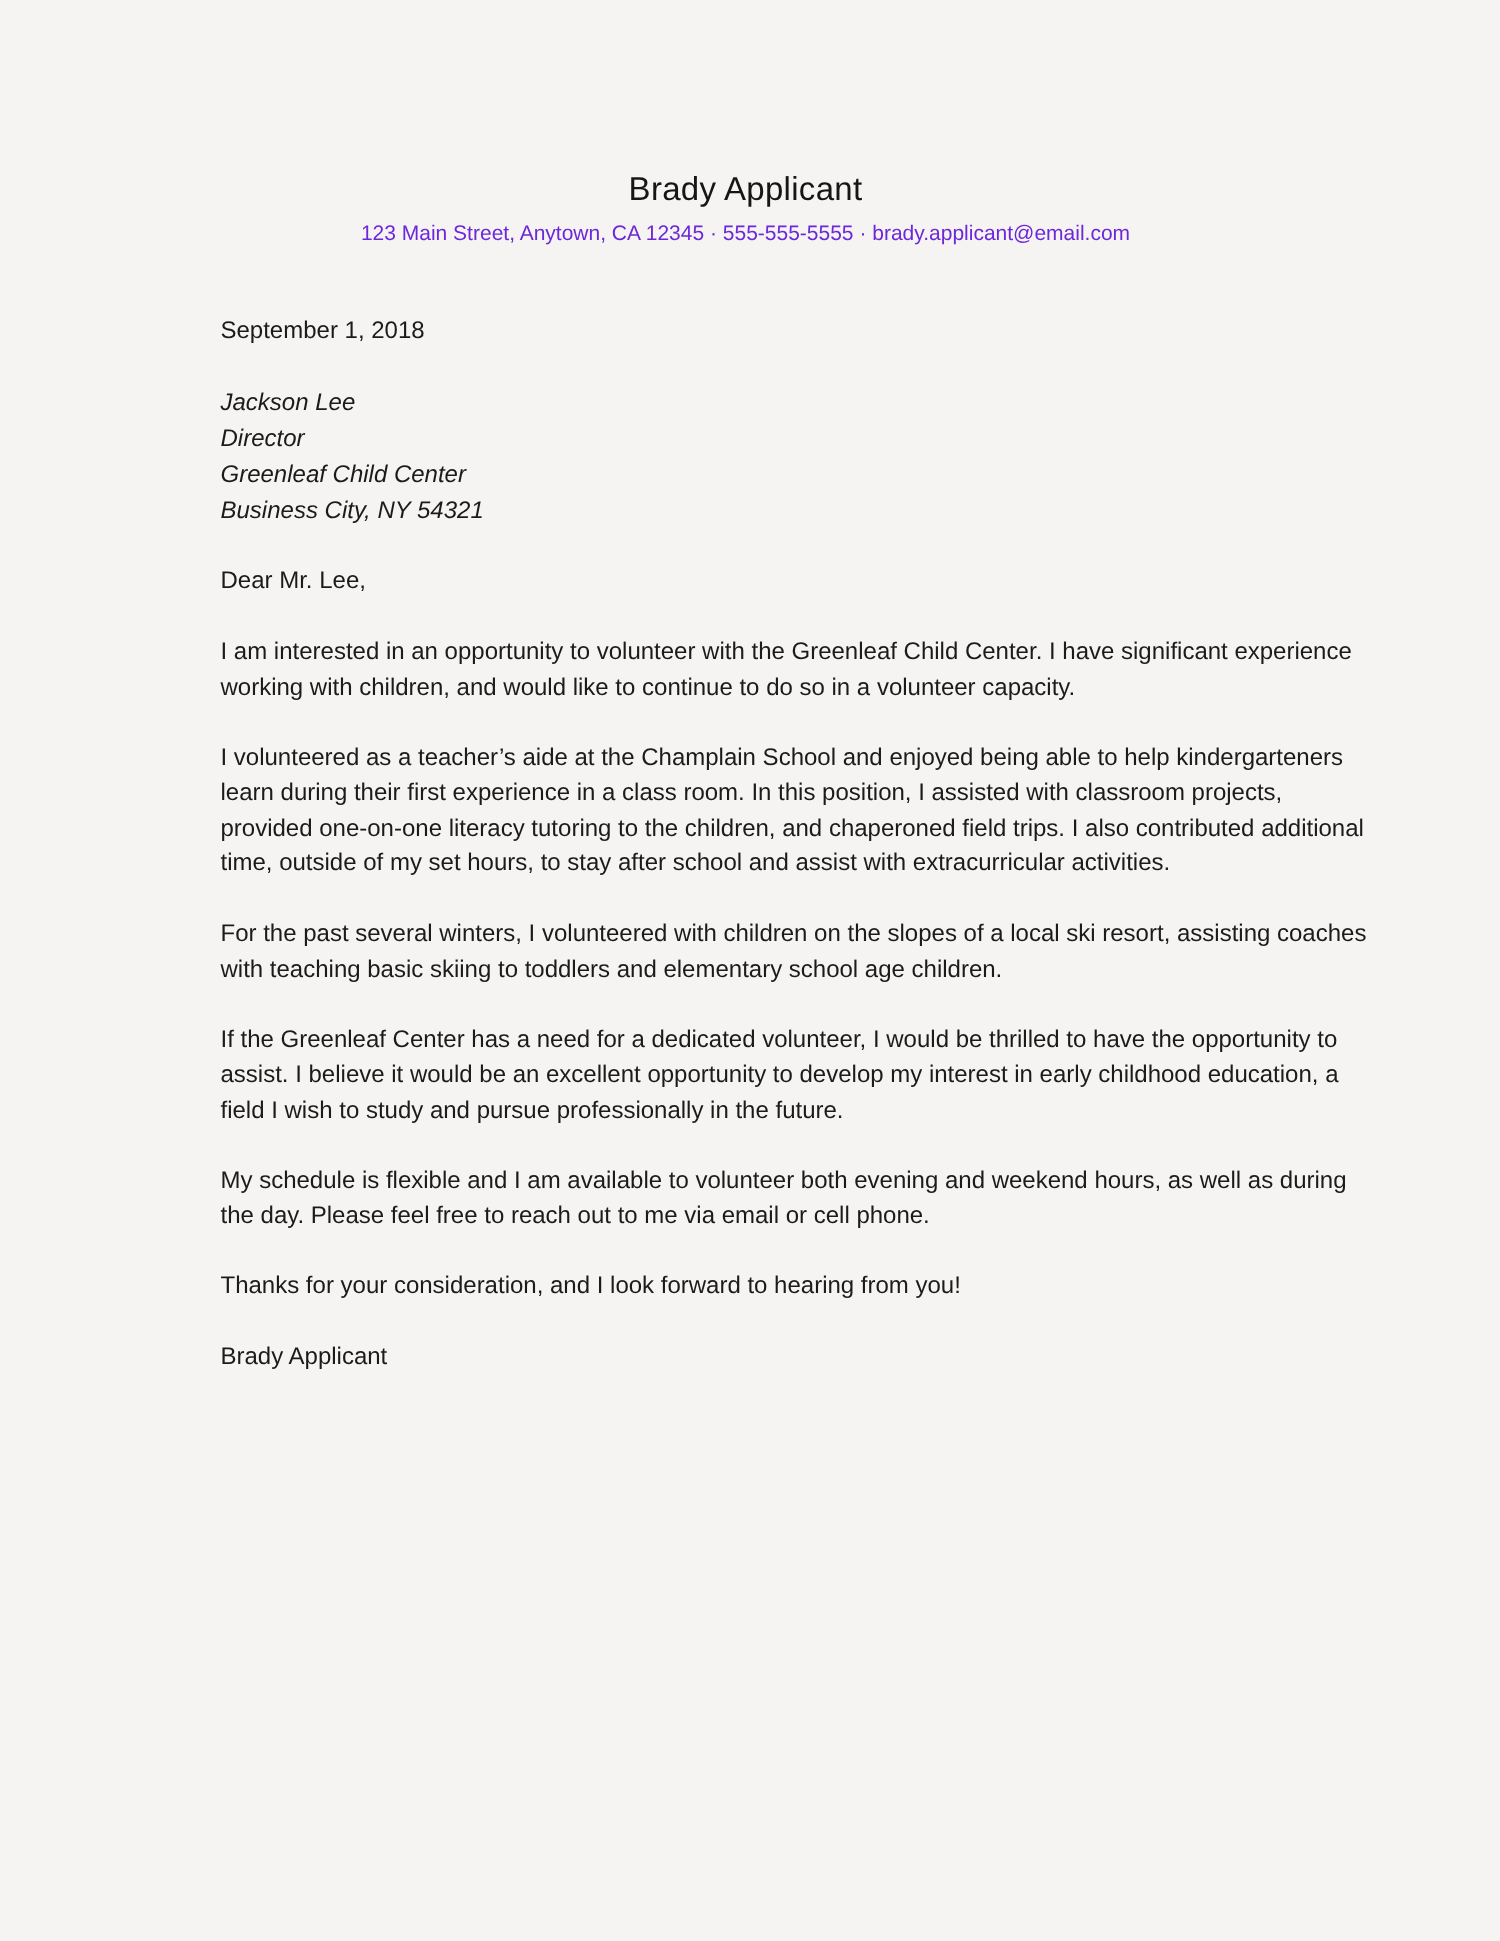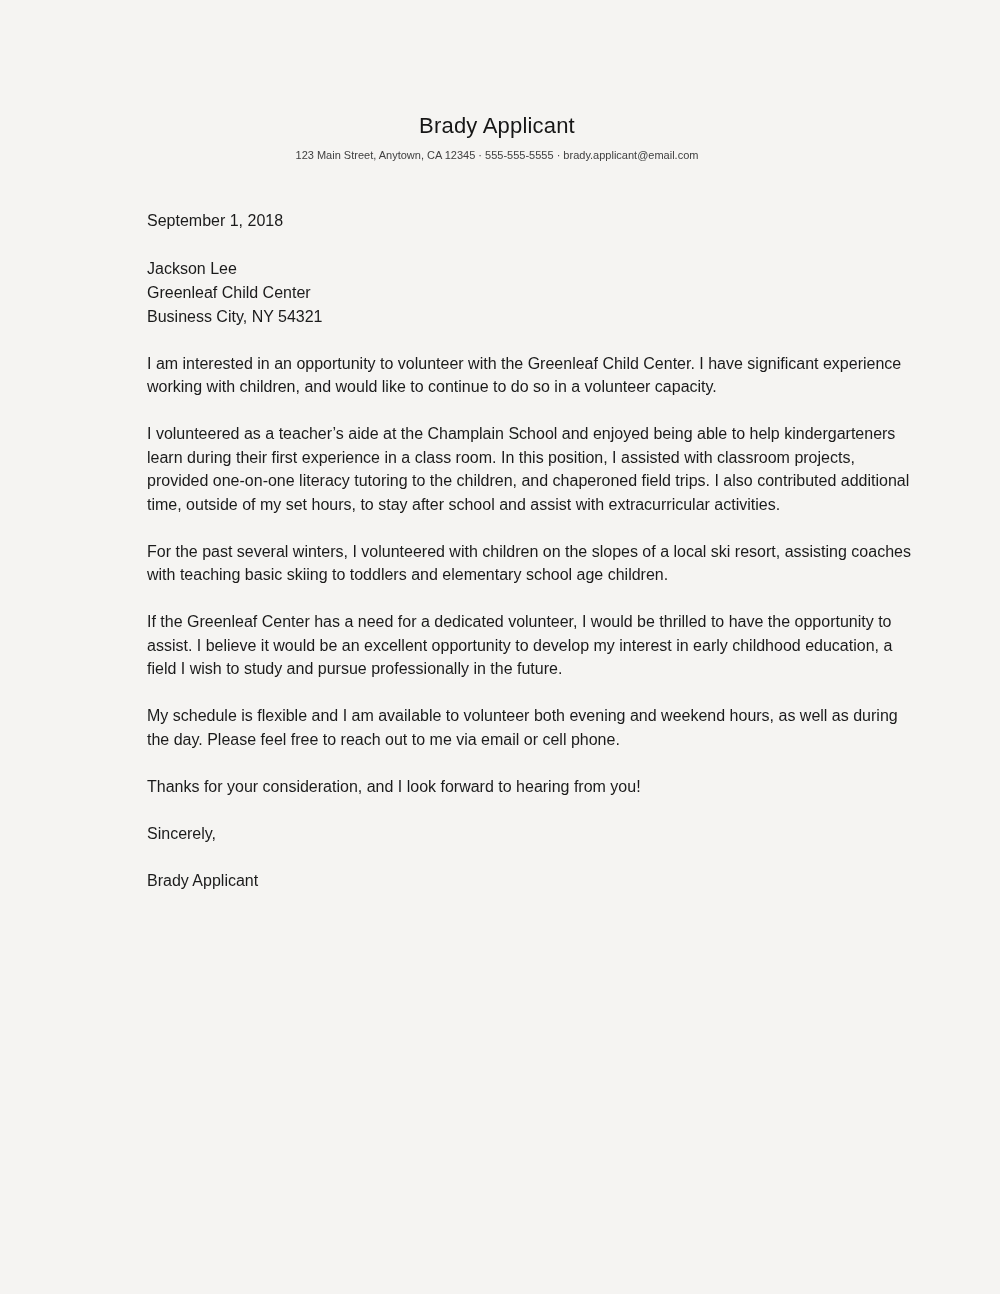--- a/index.html
+++ b/index.html
@@ -24,43 +24,44 @@
     margin-bottom: 44px;
   }
   .applicant-name {
     font-size: 22px;
     font-weight: 400;
     line-height: 28px;
     letter-spacing: 0.2px;
     color: #161616;
   }
   .contact-line {
-    font-size: 11px;
+    font-size: 14px;
     line-height: 20px;
     margin-top: 5px;
-    color: #404040;
+    color: #6d28d9;
   }
 
   
   .letter-body {
     width: 768px;
     font-size: 16px;
     line-height: 23.5px;
     margin-left: 35px;
   }
 
   .date-line {
     margin-bottom: 24px;
   }
 
   .recipient-block {
     margin-bottom: 23px;
   }
   .recipient-block > div {
     line-height: 24px;
+    font-style: italic;
   }
 
   .salutation {
     margin-bottom: 24px;
   }
 
   .paragraph {
     margin-bottom: 23.5px;
   }
 
@@ -78,33 +79,34 @@
     <div class="applicant-name">Brady Applicant</div>
     <div class="contact-line">123 Main Street, Anytown, CA 12345 · 555-555-5555 · brady.applicant@email.com</div>
   </div>
 
   <div class="letter-body">
 
     <div class="date-line">September 1, 2018</div>
 
     <div class="recipient-block">
       <div>Jackson Lee</div>
+      <div>Director</div>
       <div>Greenleaf Child Center</div>
       <div>Business City, NY 54321</div>
     </div>
 
+    <div class="salutation">Dear Mr. Lee,</div>
 
     <div>
       <p class="paragraph">I am interested in an opportunity to volunteer with the Greenleaf Child Center. I have significant experience working with children, and would like to continue to do so in a volunteer capacity.</p>
       <p class="paragraph">I volunteered as a teacher’s aide at the Champlain School and enjoyed being able to help kindergarteners learn during their first experience in a class room. In this position, I assisted with classroom projects, provided one-on-one literacy tutoring to the children, and chaperoned field trips. I also contributed additional time, outside of my set hours, to stay after school and assist with extracurricular activities.</p>
       <p class="paragraph">For the past several winters, I volunteered with children on the slopes of a local ski resort, assisting coaches with teaching basic skiing to toddlers and elementary school age children.</p>
       <p class="paragraph">If the Greenleaf Center has a need for a dedicated volunteer, I would be thrilled to have the opportunity to assist. I believe it would be an excellent opportunity to develop my interest in early childhood education, a field I wish to study and pursue professionally in the future.</p>
       <p class="paragraph">My schedule is flexible and I am available to volunteer both evening and weekend hours, as well as during the day. Please feel free to reach out to me via email or cell phone.</p>
       <p class="paragraph">Thanks for your consideration, and I look forward to hearing from you!</p>
     </div>
 
     <div class="closing-block">
-      <div>Sincerely,</div>
       <div>Brady Applicant</div>
     </div>
 
   </div>
 </div>
 
 </body></html>

